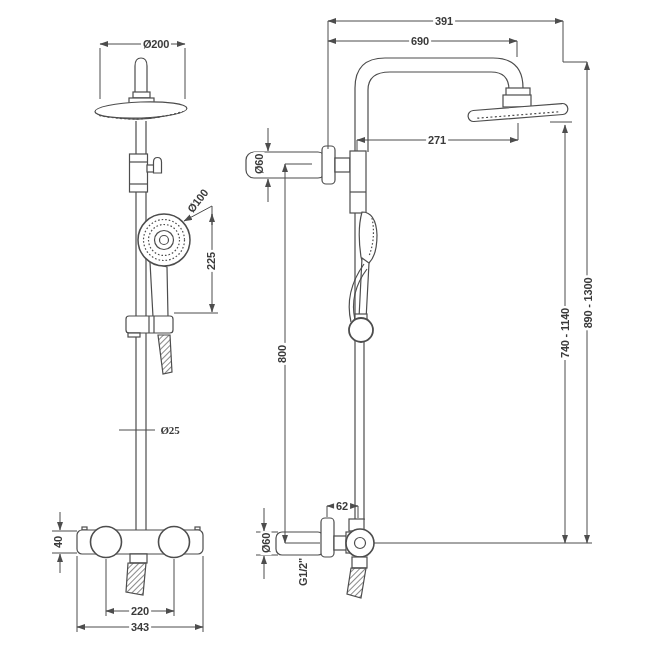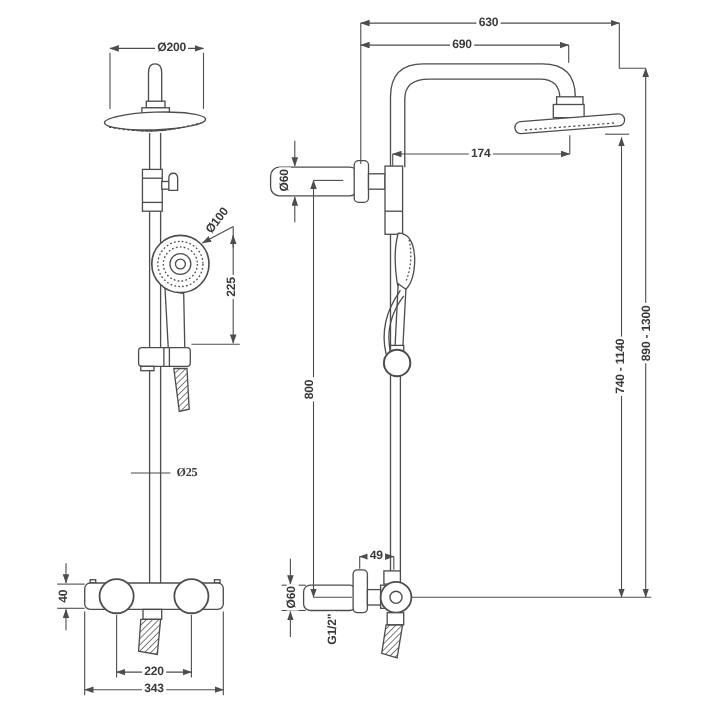--- a/index.html
+++ b/index.html
@@ -172,24 +172,24 @@
 </svg>
 
 <span class="dim" style="left:156px;top:44px">Ø200</span>
 <span class="dim diag" style="left:198px;top:201px">Ø100</span>
 <span class="dim rot" style="left:211px;top:261px">225</span>
 <span class="dim nobg" style="left:170px;top:430px">Ø25</span>
 <span class="dim rot" style="left:58px;top:542px">40</span>
 <span class="dim" style="left:140px;top:611px">220</span>
 <span class="dim" style="left:140px;top:627px">343</span>
 
-<span class="dim" style="left:444px;top:21px">630</span>
+<span class="dim" style="left:444px;top:21px">391</span>
 <span class="dim" style="left:420px;top:41px">690</span>
-<span class="dim" style="left:437px;top:140px">174</span>
+<span class="dim" style="left:437px;top:140px">271</span>
 <span class="dim rot" style="left:259px;top:164px">Ø60</span>
 <span class="dim rot" style="left:282px;top:354px">800</span>
 <span class="dim rot" style="left:565px;top:333px">740 - 1140</span>
 <span class="dim rot" style="left:588px;top:303px">890 - 1300</span>
-<span class="dim" style="left:342px;top:506px">49</span>
+<span class="dim" style="left:342px;top:506px">62</span>
 <span class="dim rot" style="left:266px;top:543px">Ø60</span>
 <span class="dim rot" style="left:303px;top:572px">G1/2"</span>
 
 </div>
 
 </body></html>

